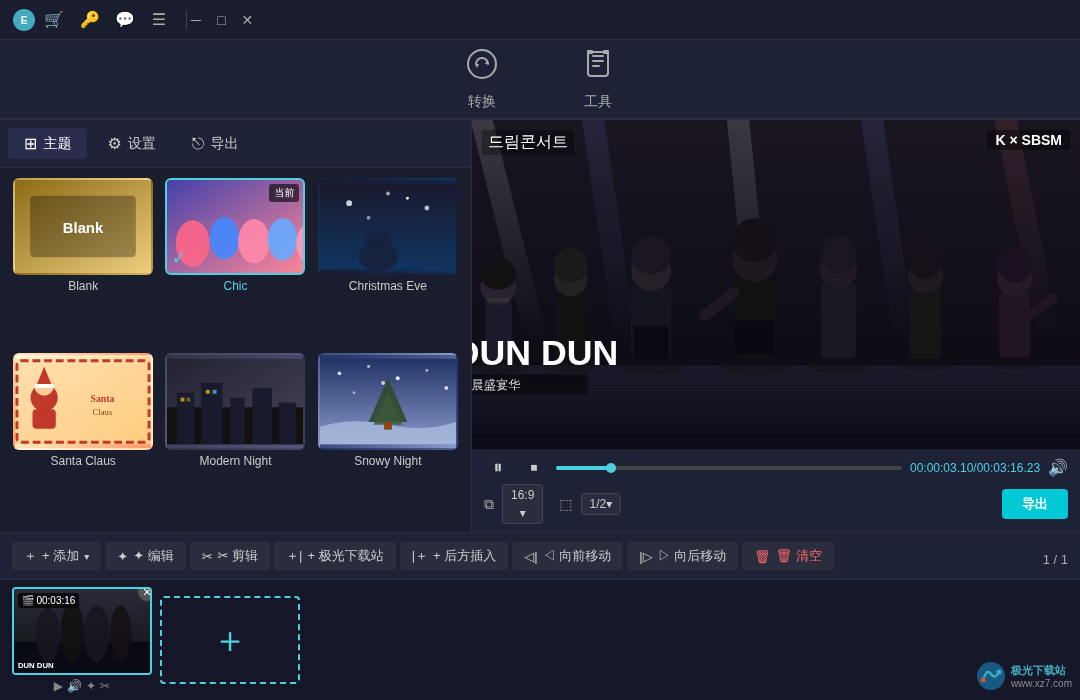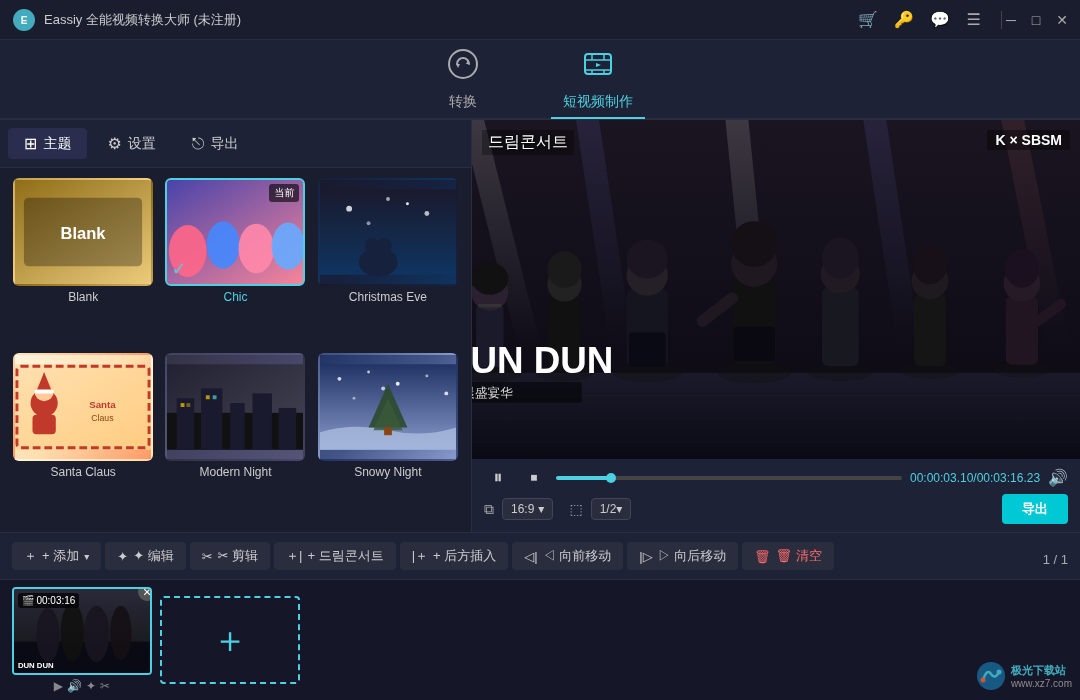--- a/index.html
+++ b/index.html
@@ -135,21 +135,21 @@
       flex: 1;
     }
     .theme-card {
       display: flex;
       flex-direction: column;
       align-items: center;
       cursor: pointer;
     }
     .theme-thumb {
       width: 140px;
-      height: 108px;
+      height: 97px;
       border-radius: 6px;
       overflow: hidden;
       position: relative;
       border: 2px solid transparent;
     }
     .theme-thumb.active-theme {
       border-color: #4dd0e1;
     }
     .theme-badge {
       position: absolute;
@@ -175,21 +175,21 @@
     }
     .theme-label.active-label { color: #4dd0e1; }
 
     
     .thumb-happy { background: linear-gradient(135deg, #f8b4b4 0%, #f9c5d1 50%, #a8d8ea 100%); }
     .thumb-blank { background: linear-gradient(135deg, #8B6914 0%, #c8a855 50%, #f0d080 100%); }
     .thumb-chic { background: linear-gradient(135deg, #5555aa 0%, #9988cc 50%, #ff9999 100%); }
     .thumb-simple { background: linear-gradient(135deg, #334 0%, #556 50%, #778 100%); }
     .thumb-christmas-eve { background: linear-gradient(135deg, #1a1a2e 0%, #16213e 50%, #0f3460 100%); }
     .thumb-merry-christmas { background: linear-gradient(135deg, #1a3a1a 0%, #2d6a2d 50%, #c0392b 100%); }
-    .thumb-santa-claus { background: linear-gradient(135deg, #fff5e0 0%, #ffe0b0 50%, #ff9966 100%); }
+    .thumb-santa-claus { background: linear-gradient(135deg, #fff5e0 0%, #ffe0b0 50%, #ff9966 100%); font-family: Liberation Serif, serif; }
     .thumb-modern-life { background: linear-gradient(135deg, #334 0%, #446 50%, #557 100%); }
     .thumb-snowy-night { background: linear-gradient(135deg, #223366 0%, #445588 50%, #8899cc 100%); }
 
     
     .right-panel {
       flex: 1;
       display: flex;
       flex-direction: column;
       background: #000;
     }
@@ -295,20 +295,21 @@
       background: #2a2d3e;
       border: 1px solid #445;
       color: #ccc;
       padding: 3px 8px;
       border-radius: 4px;
       font-size: 12px;
       cursor: pointer;
       display: flex;
       align-items: center;
       gap: 4px;
+      flex-direction: column;
     }
     .clip-select {
       background: #2a2d3e;
       border: 1px solid #445;
       color: #ccc;
       padding: 3px 8px;
       border-radius: 4px;
       font-size: 12px;
       cursor: pointer;
       display: flex;
@@ -466,21 +467,20 @@
 </head>
 <body>
 
 <div class="titlebar">
   <div class="titlebar-logo">
     <svg width="24" height="24" viewBox="0 0 24 24">
       <circle cx="12" cy="12" r="11" fill="#4dd0e1" opacity="0.8"></circle>
       <text x="12" y="16" text-anchor="middle" fill="#fff" font-size="10" font-weight="bold">E</text>
     </svg>
   </div>
-  <span class="titlebar-title">Eassiy 全能视频转换大师 (未注册)</span>
   <div class="titlebar-icons">
     <span class="titlebar-icon">🛒</span>
     <span class="titlebar-icon">🔑</span>
     <span class="titlebar-icon">💬</span>
     <span class="titlebar-icon">☰</span>
   </div>
   <div class="titlebar-sep"></div>
   <div class="titlebar-win-btns">
     <span class="win-btn">─</span>
     <span class="win-btn">□</span>
@@ -493,34 +493,32 @@
     <span class="nav-icon">
       <svg width="32" height="32" viewBox="0 0 32 32">
         <circle cx="16" cy="16" r="14" fill="none" stroke="#aaa" stroke-width="2"></circle>
         <path d="M10 16 A6 6 0 0 1 22 16" fill="none" stroke="#aaa" stroke-width="2" stroke-linecap="round"></path>
         <path d="M21 12 L23 16 L19 16Z" fill="#aaa"></path>
         <path d="M11 20 L9 16 L13 16Z" fill="#aaa"></path>
       </svg>
     </span>
     <span>转换</span>
   </div>
-  <div class="nav-item active">
+  <div class="nav-item">
     <span class="nav-icon">
       <svg width="32" height="32" viewBox="0 0 32 32">
-        <rect x="3" y="6" width="26" height="20" rx="3" fill="none" stroke="#4dd0e1" stroke-width="2"></rect>
-        <path d="M3 12 L29 12" stroke="#4dd0e1" stroke-width="1.5"></path>
-        <path d="M3 22 L29 22" stroke="#4dd0e1" stroke-width="1.5"></path>
-        <path d="M10 6 L10 12" stroke="#4dd0e1" stroke-width="1.5"></path>
-        <path d="M22 6 L22 12" stroke="#4dd0e1" stroke-width="1.5"></path>
-        <path d="M10 22 L10 26" stroke="#4dd0e1" stroke-width="1.5"></path>
-        <path d="M22 22 L22 26" stroke="#4dd0e1" stroke-width="1.5"></path>
-        <polygon points="14,15 14,19 19,17" fill="#4dd0e1"></polygon>
+        <rect x="6" y="4" width="20" height="24" rx="3" fill="none" stroke="#aaa" stroke-width="2"></rect>
+        <path d="M11 8 L21 8" stroke="#aaa" stroke-width="2" stroke-linecap="round"></path>
+        <path d="M11 13 L21 13" stroke="#aaa" stroke-width="2" stroke-linecap="round"></path>
+        <path d="M11 18 L17 18" stroke="#aaa" stroke-width="2" stroke-linecap="round"></path>
+        <rect x="5" y="2" width="6" height="4" rx="1" fill="#aaa"></rect>
+        <rect x="21" y="2" width="6" height="4" rx="1" fill="#aaa"></rect>
       </svg>
     </span>
-    <span>短视频制作</span>
+    <span>工具</span>
   </div>
 </div>
 
 <div class="full-main">
 
   <div style="display:flex; height: calc(700px - 40px - 80px - 48px - 120px);">
 
     <div class="left-panel">
 
       <div class="tab-bar">
@@ -842,21 +840,21 @@
     <button class="tool-btn">
       <span>✦</span>
       <span>✦ 编辑</span>
     </button>
     <button class="tool-btn">
       <span>✂</span>
       <span>✂ 剪辑</span>
     </button>
     <button class="tool-btn">
       <span>＋|</span>
-      <span>+ 드림콘서트</span>
+      <span>+ 极光下载站</span>
     </button>
     <button class="tool-btn">
       <span>|＋</span>
       <span>+ 后方插入</span>
     </button>
     <button class="tool-btn">
       <span>◁|</span>
       <span>◁ 向前移动</span>
     </button>
     <button class="tool-btn">

